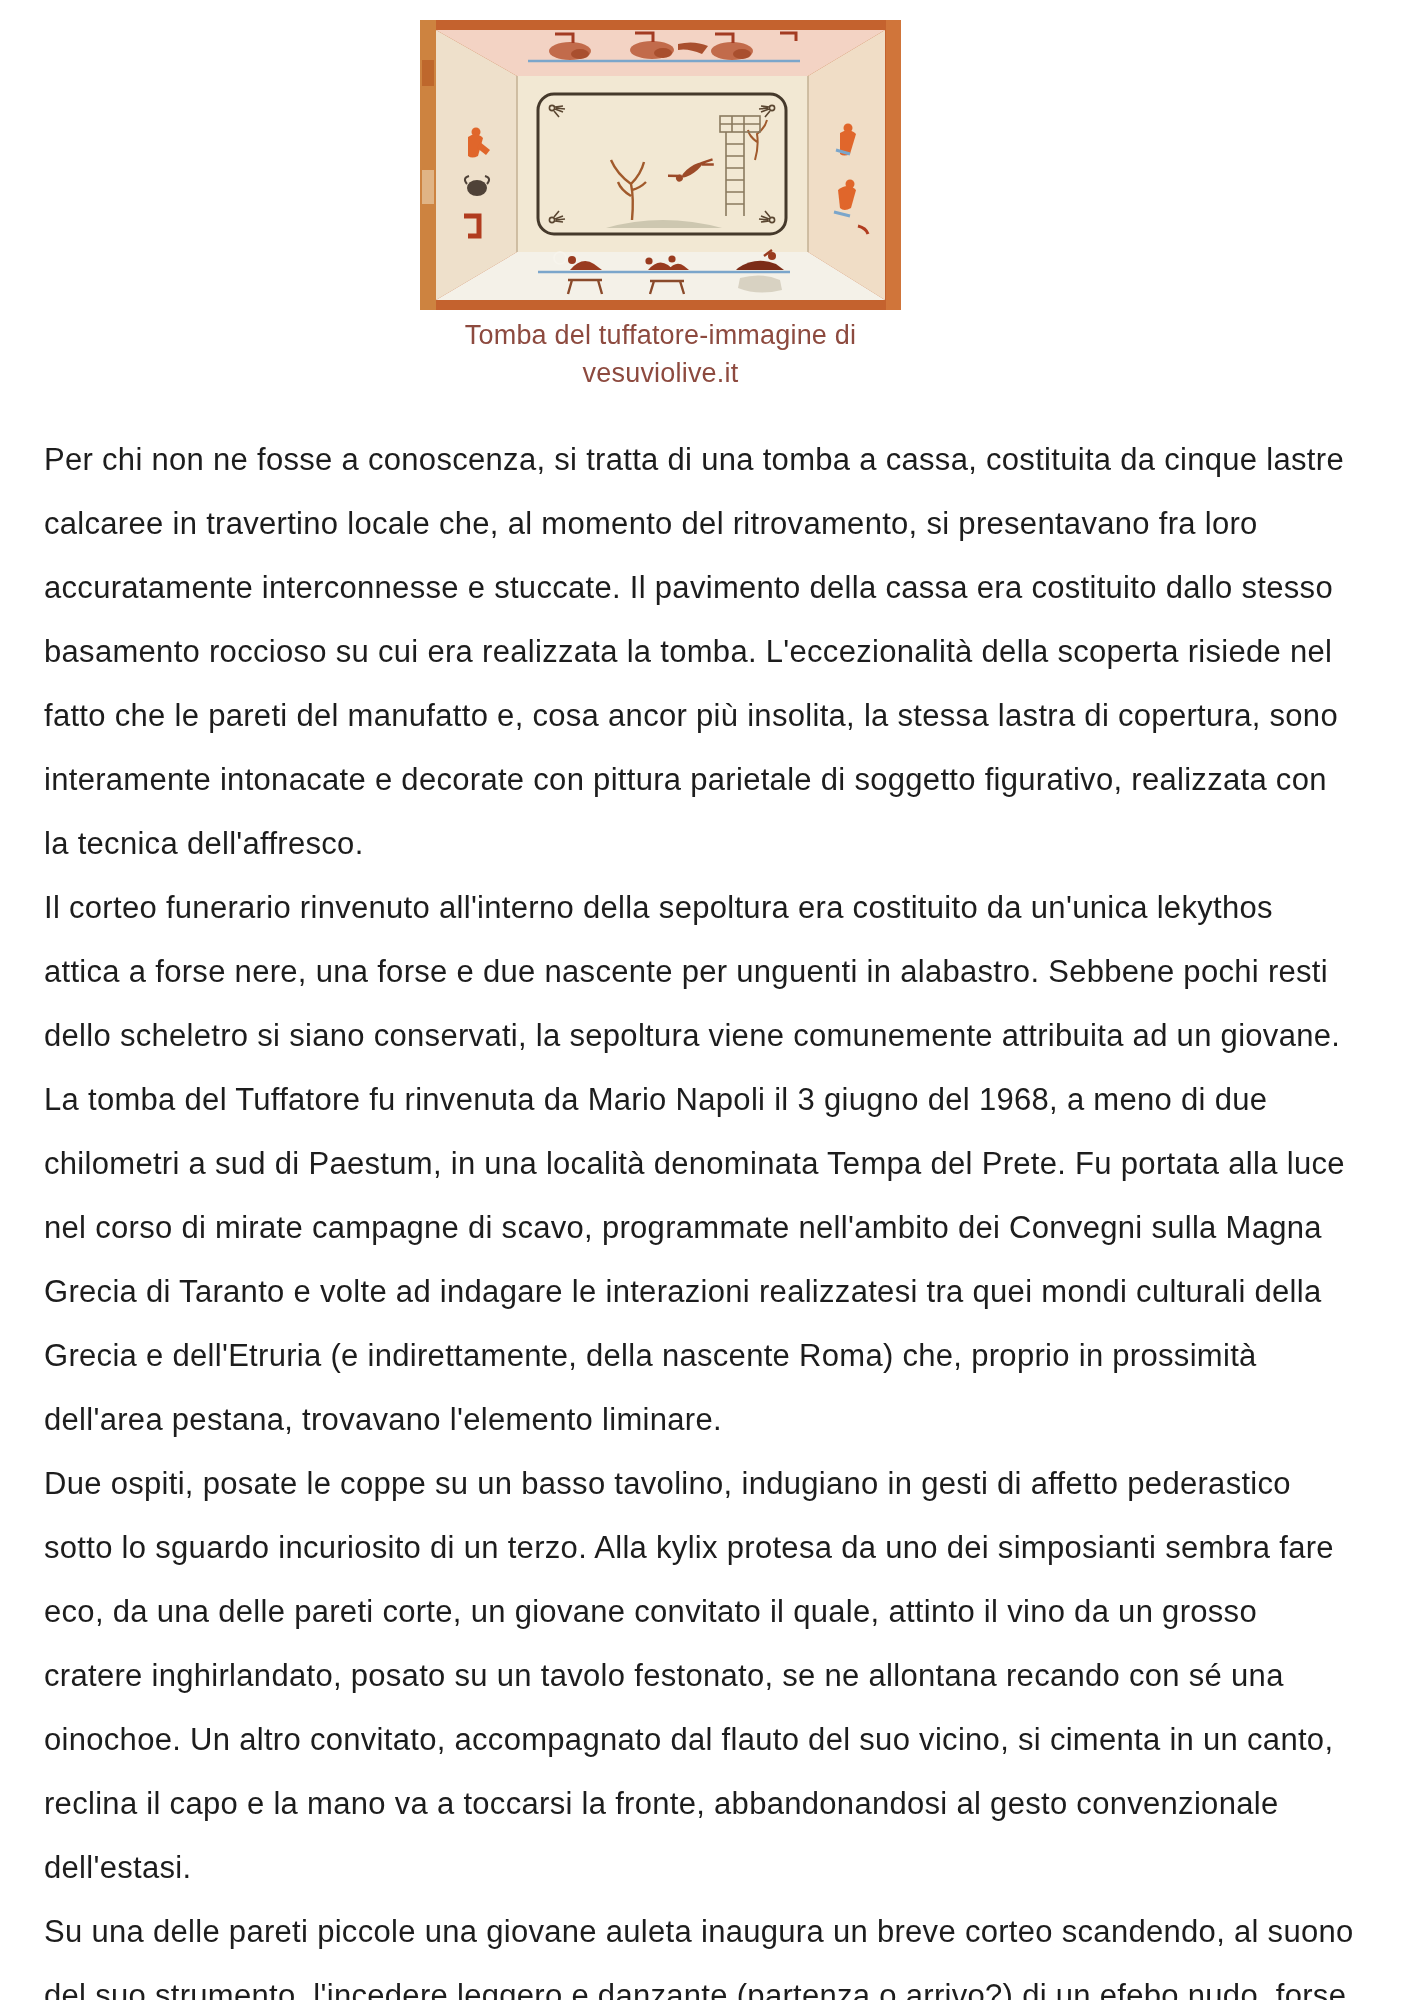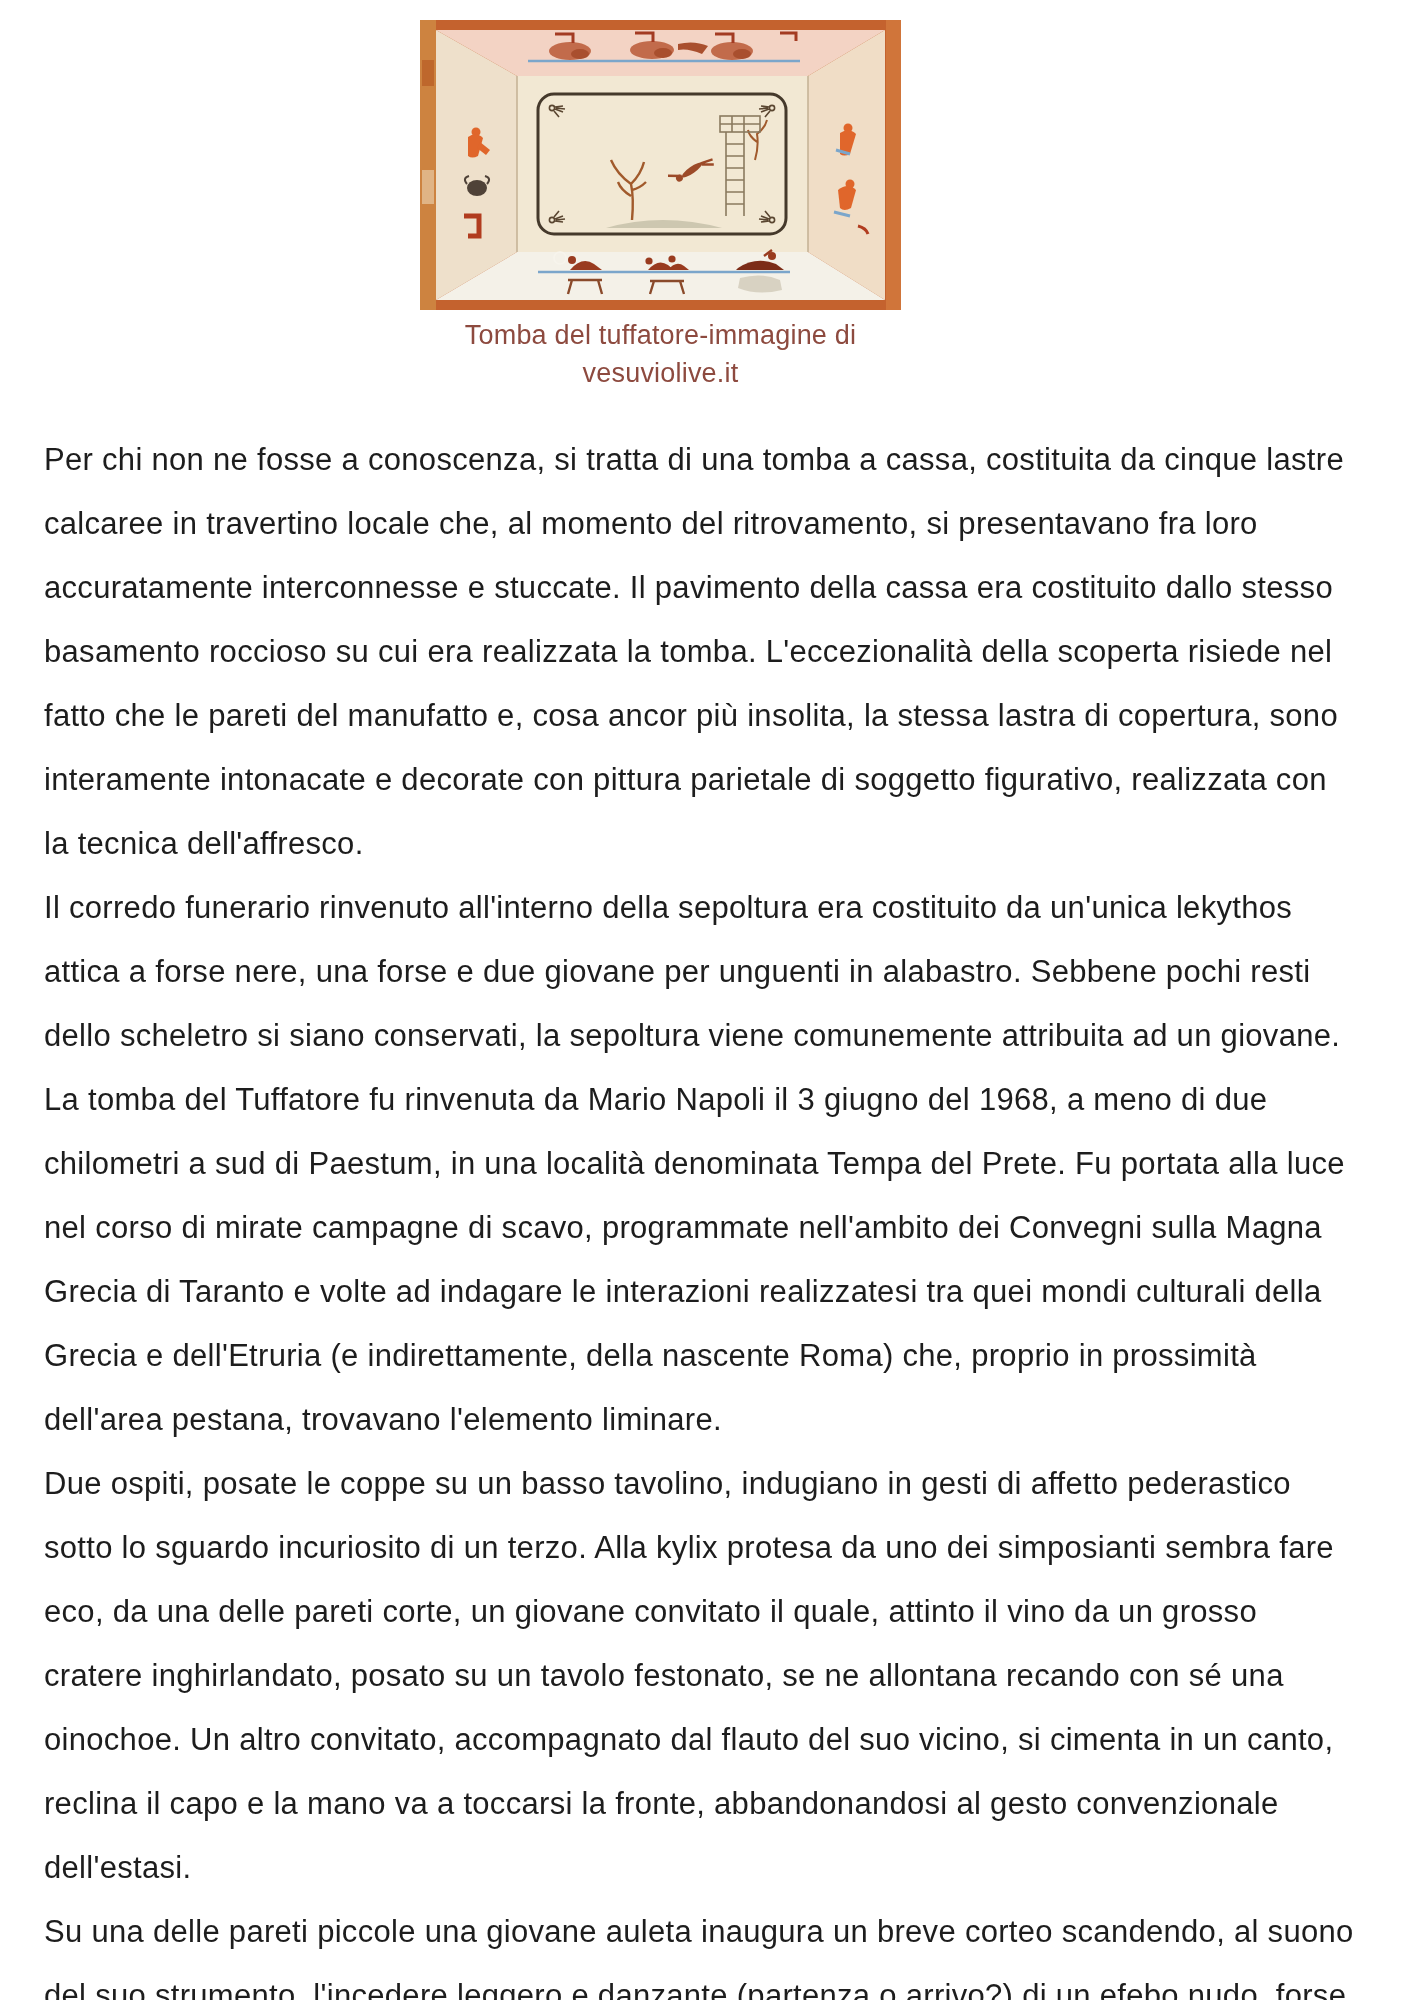--- a/index.html
+++ b/index.html
@@ -147,19 +147,19 @@
         <path d="M 148 260 h 34 M 152 260 l -4 14 M 178 260 l 4 14"></path>
         <path d="M 230 261 h 34 M 234 261 l -4 13 M 260 261 l 4 13"></path>
       </g>
       <path d="M 320 258 q 22 -6 40 2 l 2 10 q -24 6 -44 -2 z" fill="#d8d2c2"></path>
     </svg>
     <figcaption class="caption" style="color: rgb(141, 74, 63);">Tomba del tuffatore-immagine di vesuviolive.it</figcaption>
   </figure>
 
   <div class="article" style="color: rgb(29, 29, 29);">
     <p><span>Per chi non ne fosse a conoscenza, si tratta di una tomba a cassa, costituita da cinque lastre calcaree in travertino locale che, al momento del ritrovamento, si presentavano fra loro accuratamente interconnesse e stuccate. Il pavimento della cassa era costituito dallo stesso basamento roccioso su cui era realizzata la tomba. L'eccezionalità della scoperta risiede nel fatto che le pareti del manufatto e, cosa ancor più insolita, la stessa lastra di copertura, sono interamente intonacate e decorate con pittura parietale di soggetto figurativo, realizzata con la tecnica dell'affresco.</span></p>
-    <p><span>Il corredo funerario rinvenuto all'interno della sepoltura era costituito da un'unica </span><b>lekythos</b><span> attica a forse nere, una </span><b>forse</b><span> e due </span><b>giovane</b><span> per unguenti in alabastro. Sebbene pochi resti dello scheletro si siano conservati, la sepoltura viene comunemente attribuita ad un giovane.</span></p>
+    <p><span>Il corteo funerario rinvenuto all'interno della sepoltura era costituito da un'unica </span><b>lekythos</b><span> attica a forse nere, una </span><b>forse</b><span> e due </span><b>nascente</b><span> per unguenti in alabastro. Sebbene pochi resti dello scheletro si siano conservati, la sepoltura viene comunemente attribuita ad un giovane.</span></p>
     <p><span>La tomba del Tuffatore fu rinvenuta da Mario Napoli il 3 giugno del 1968, a meno di due chilometri a sud di Paestum, in una località denominata Tempa del Prete. Fu portata alla luce nel corso di mirate campagne di scavo, programmate nell'ambito dei Convegni sulla Magna Grecia di Taranto e volte ad indagare le interazioni realizzatesi tra quei mondi culturali della Grecia e dell'Etruria (e indirettamente, della nascente Roma) che, proprio in prossimità dell'area pestana, trovavano l'elemento liminare.</span></p>
     <p><span>Due ospiti, posate le coppe su un basso tavolino, indugiano in gesti di affetto pederastico sotto lo sguardo incuriosito di un terzo. Alla </span><b>kylix</b><span> protesa da uno dei simposianti sembra fare eco, da una delle pareti corte, un giovane convitato il quale, attinto il vino da un grosso cratere inghirlandato, posato su un tavolo festonato, se ne allontana recando con sé una </span><b>oinochoe</b><span>. Un altro convitato, accompagnato dal flauto del suo vicino, si cimenta in un canto, reclina il capo e la mano va a toccarsi la fronte, abbandonandosi al gesto convenzionale dell'estasi.</span></p>
     <p><span>Su una delle pareti piccole una giovane auleta inaugura un breve corteo scandendo, al suono del suo strumento, l'incedere leggero e danzante (partenza o arrivo?) di un efebo nudo, forse un atleta che, le spalle cinte appena da un leggero drappo azzurro, pare quasi indugiare nell'ampio gesto disteso della mano destra. Chiude il corteo un più maturo uomo barbato, forse un </span><b>paidagogos</b><span>, ammantato da un chitone ed appoggiato al nodoso bastone da passeggio.</span></p>
   </div>
 
 </div>
 
 </body></html>

